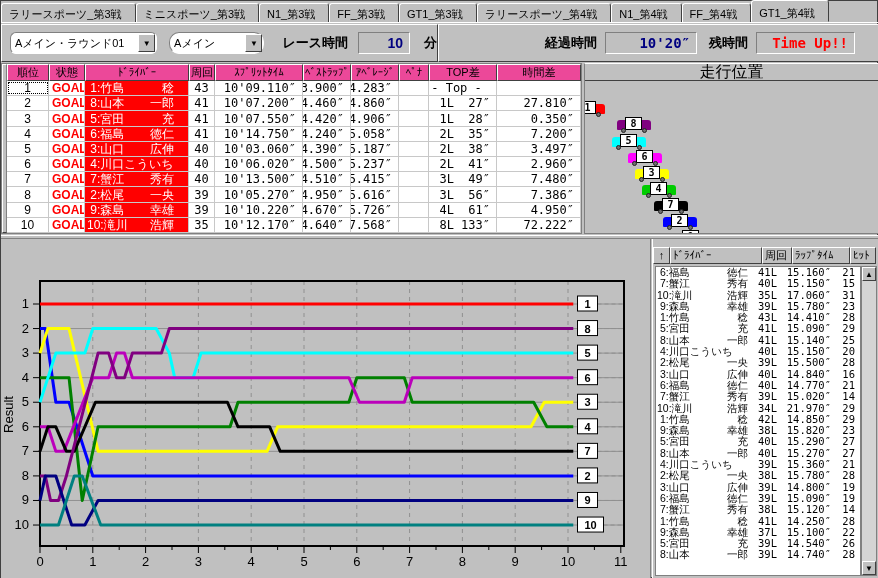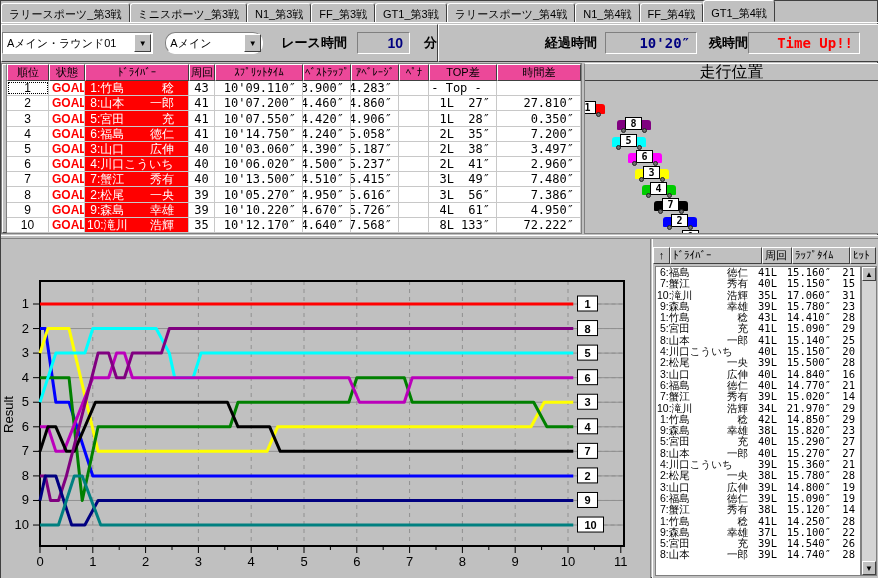--- a/index.html
+++ b/index.html
@@ -5,21 +5,21 @@
   * { box-sizing: border-box; margin: 0; padding: 0; }
   html,body { width:878px; height:578px; overflow:hidden; }
   body { font-family:"Liberation Sans", sans-serif; background:#c0c0c0; font-size:11px; color:#000; }
   #win { position:relative; width:878px; height:578px; background:#c0c0c0; border:1px solid #404040; }
   .raised { border-top:1px solid #ffffff; border-left:1px solid #ffffff; border-right:1px solid #404040; border-bottom:1px solid #404040; }
   .sunken { border-top:1px solid #808080; border-left:1px solid #808080; border-right:1px solid #ffffff; border-bottom:1px solid #ffffff; }
   .mono { font-family:"DejaVu Sans Mono", monospace; }
 
   
   #tabbar { position:absolute; left:0; top:0; width:878px; height:22px; display:flex; align-items:flex-end; border-bottom:1px solid #ffffff; }
-  .tab { height:19px; padding:3px 7px 2px 7px; background:#c0c0c0; border-top:1px solid #fff; border-left:1px solid #fff; border-right:1px solid #404040; border-top-left-radius:3px; border-top-right-radius:3px; white-space:nowrap; font-size:11px; cursor:default; }
+  .tab { height:19px; padding:3px 13px 2px 7px; background:#c0c0c0; border-top:1px solid #fff; border-left:1px solid #fff; border-right:1px solid #404040; border-top-left-radius:3px; border-top-right-radius:3px; white-space:nowrap; font-size:11px; cursor:default; }
   .tab.active { height:22px; padding-top:5px; border-bottom:1px solid #c0c0c0; position:relative; z-index:2; }
 
   
   #controlbar { position:absolute; left:0; top:23px; width:878px; height:38px; display:flex; }
   .ctlgroup { height:38px; background:#c0c0c0; display:flex; align-items:center; }
   #ctl-left  { width:437px; }
   #ctl-right { width:441px; }
   .combo { height:22px; background:#fff; display:flex; align-items:center; position:relative; }
   .combo .cval { flex:1; padding:0 4px; font-size:11px; white-space:nowrap; overflow:hidden; }
   .combo .cbtn { width:17px; height:18px; margin:1px; background:#c0c0c0; display:flex; align-items:center; justify-content:center; font-size:8px; }
@@ -79,37 +79,37 @@
       <div class="tab">FF_第3戦</div>
       <div class="tab">GT1_第3戦</div>
       <div class="tab">ラリースポーツ_第4戦</div>
       <div class="tab">N1_第4戦</div>
       <div class="tab">FF_第4戦</div>
       <div class="tab active">GT1_第4戦</div>
     </div>
 
   <div id="controlbar">
     <div id="ctl-left" class="ctlgroup raised">
-      <div class="combo sunken" style="width:170px; margin-left:0;">
+      <div class="combo sunken" style="width:170px; margin-left:8px;border-radius:6px;">
         <div class="cval">Aメイン・ラウンド01</div>
         <div class="cbtn raised">▼</div>
       </div>
       <div class="combo sunken" style="width:110px; margin-left:12px;border-radius:10px;">
         <div class="cval">Aメイン</div>
         <div class="cbtn raised">▼</div>
       </div>
       <div class="lbl" style="margin-left:18px;">レース時間</div>
       <div class="field sunken" style="width:58px; margin-left:10px;">10</div>
       <div class="lbl" style="margin-left:14px;">分</div>
     </div>
     <div id="ctl-right" class="ctlgroup raised">
       <div class="lbl" style="margin-left:106px;">経過時間</div>
       <div class="field sunken mono" style="width:92px; margin-left:8px;">10'20″</div>
       <div class="lbl" style="margin-left:12px;">残時間</div>
-      <div class="field sunken red mono" style="width:112px; ">Time Up!!</div>
+      <div class="field sunken red mono" style="width:99px; margin-left:8px;">Time Up!!</div>
     </div>
   </div>
 
   <div id="resultsWrap">
     <div id="rowstrip" class="raised"></div>
     <div id="results">
       <div class="rt-head" id="rtHead">
           <div>順位</div>
           <div>状態</div>
           <div>ﾄﾞﾗｲﾊﾞｰ</div>

